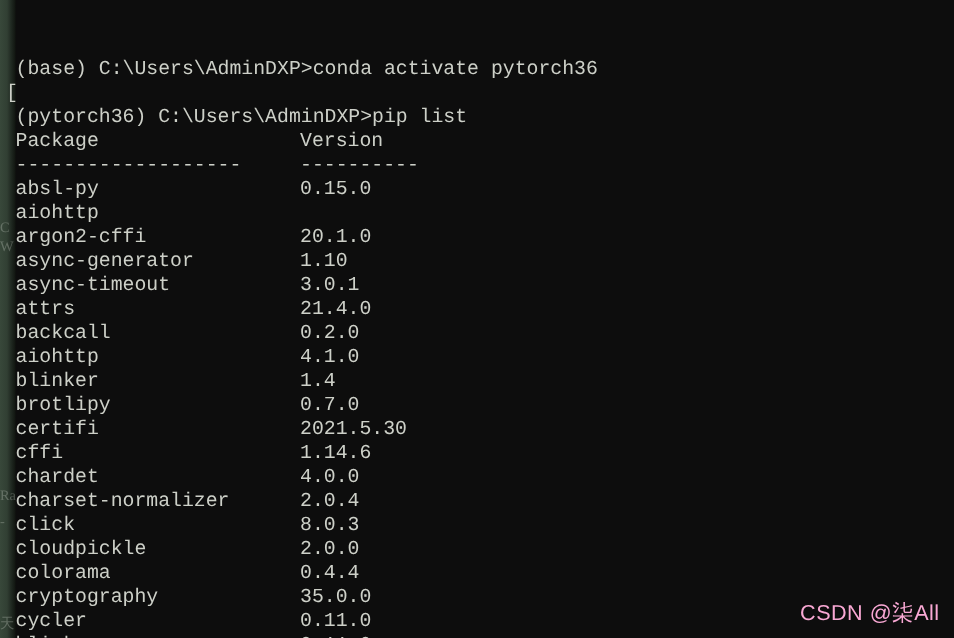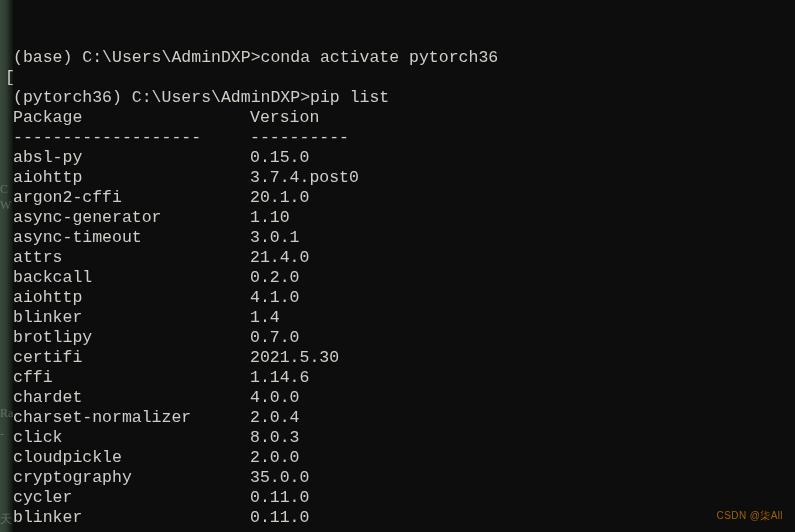--- a/index.html
+++ b/index.html
@@ -87,22 +87,22 @@
     font-size: 16.5px;
     line-height: 20px;
   }
 
   #watermark {
     position: absolute;
     right: 12px;
     bottom: 9px;
     z-index: 5;
     font-family: "Liberation Sans", sans-serif;
-    font-size: 10px;
-    color: #a16207;
+    font-size: 18px;
+    color: #f9a8d4;
     letter-spacing: 0.4px;
     white-space: nowrap;
   }
 </style>
 </head>
 <body>
 
 <div id="screen">
 
   <div id="left-bleed"></div>
@@ -117,35 +117,36 @@
       <span class="pkgver">Version</span>
     </div>
 
     <div class="line">
       <span class="pkgname">-------------------</span>
       <span class="pkgver">----------</span>
     </div>
 
     <div id="package-rows">
         <div class="line"><span class="pkgname">absl-py</span><span class="pkgver">0.15.0</span></div>
-        <div class="line"><span class="pkgname">aiohttp</span><span class="pkgver">3.7.4.post0</span></div>
+        <div class="line"><span class="pkgname">aiohttp</span></div>
         <div class="line"><span class="pkgname">argon2-cffi</span><span class="pkgver">20.1.0</span></div>
         <div class="line"><span class="pkgname">async-generator</span><span class="pkgver">1.10</span></div>
         <div class="line"><span class="pkgname">async-timeout</span><span class="pkgver">3.0.1</span></div>
         <div class="line"><span class="pkgname">attrs</span><span class="pkgver">21.4.0</span></div>
         <div class="line"><span class="pkgname">backcall</span><span class="pkgver">0.2.0</span></div>
         <div class="line"><span class="pkgname">aiohttp</span><span class="pkgver">4.1.0</span></div>
         <div class="line"><span class="pkgname">blinker</span><span class="pkgver">1.4</span></div>
         <div class="line"><span class="pkgname">brotlipy</span><span class="pkgver">0.7.0</span></div>
         <div class="line"><span class="pkgname">certifi</span><span class="pkgver">2021.5.30</span></div>
         <div class="line"><span class="pkgname">cffi</span><span class="pkgver">1.14.6</span></div>
         <div class="line"><span class="pkgname">chardet</span><span class="pkgver">4.0.0</span></div>
         <div class="line"><span class="pkgname">charset-normalizer</span><span class="pkgver">2.0.4</span></div>
         <div class="line"><span class="pkgname">click</span><span class="pkgver">8.0.3</span></div>
         <div class="line"><span class="pkgname">cloudpickle</span><span class="pkgver">2.0.0</span></div>
+        <div class="line"><span class="pkgname">colorama</span><span class="pkgver">0.4.4</span></div>
         <div class="line"><span class="pkgname">cryptography</span><span class="pkgver">35.0.0</span></div>
         <div class="line"><span class="pkgname">cycler</span><span class="pkgver">0.11.0</span></div>
         <div class="line"><span class="pkgname">blinker</span><span class="pkgver">0.11.0</span></div>
       </div>
   </div>
 
   <div class="clip-artifact" style="top:68px;">[</div>
 
   <div id="watermark">CSDN @柒All</div>
 

